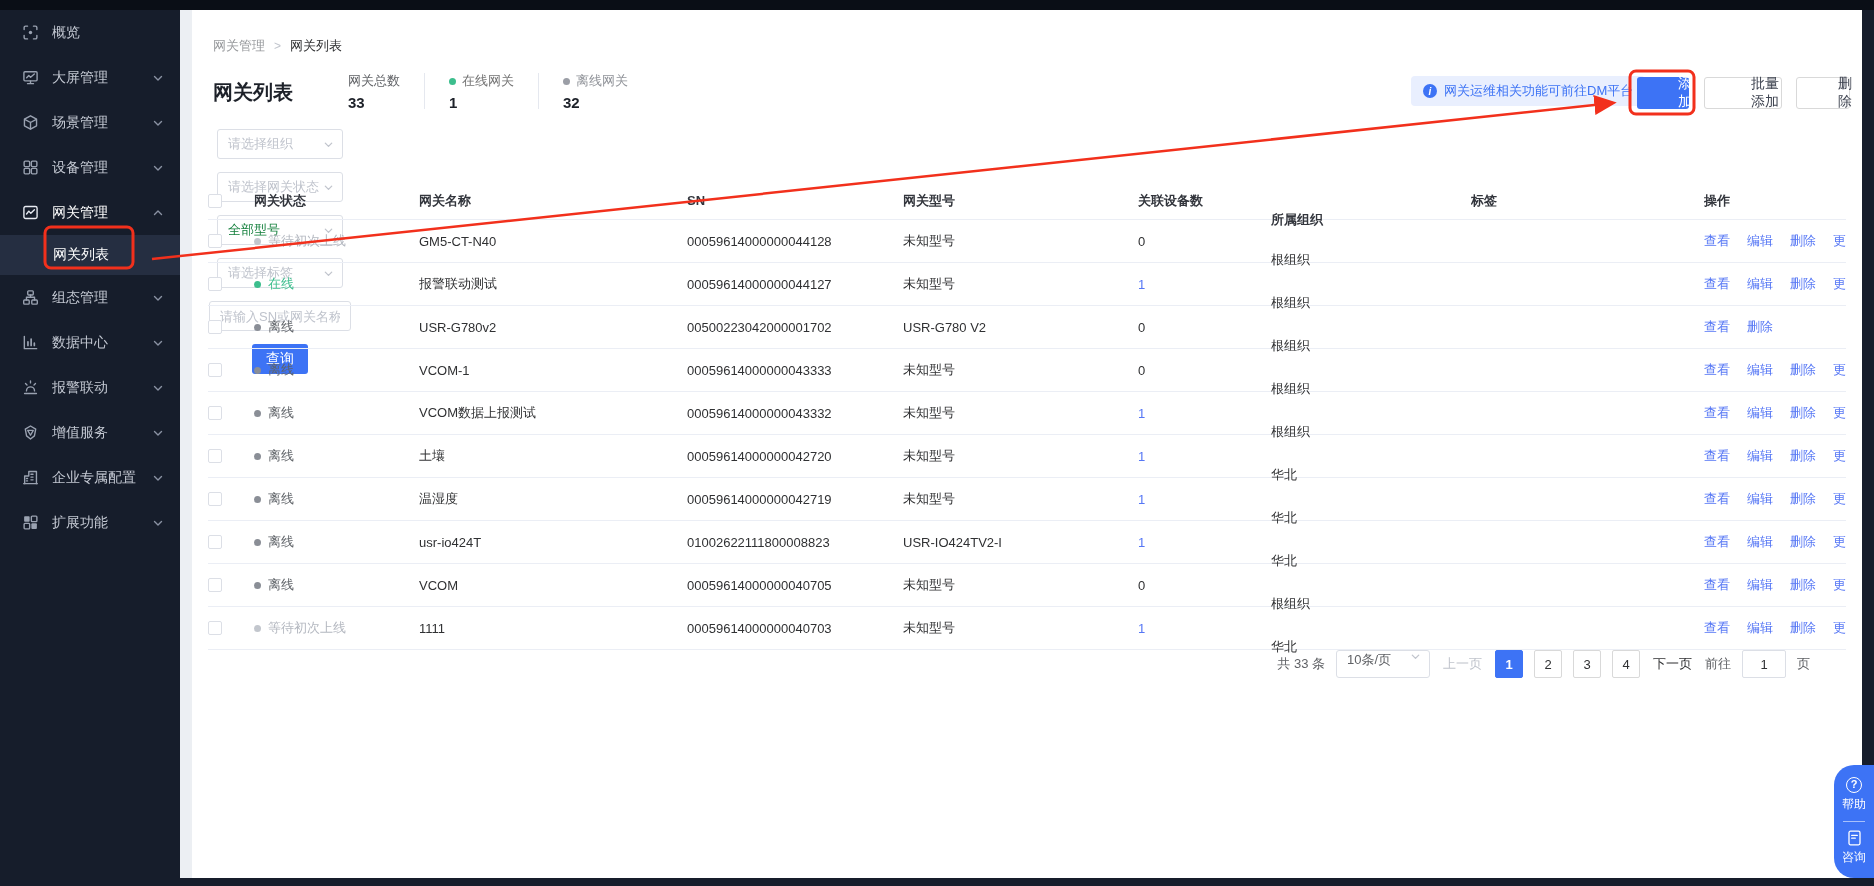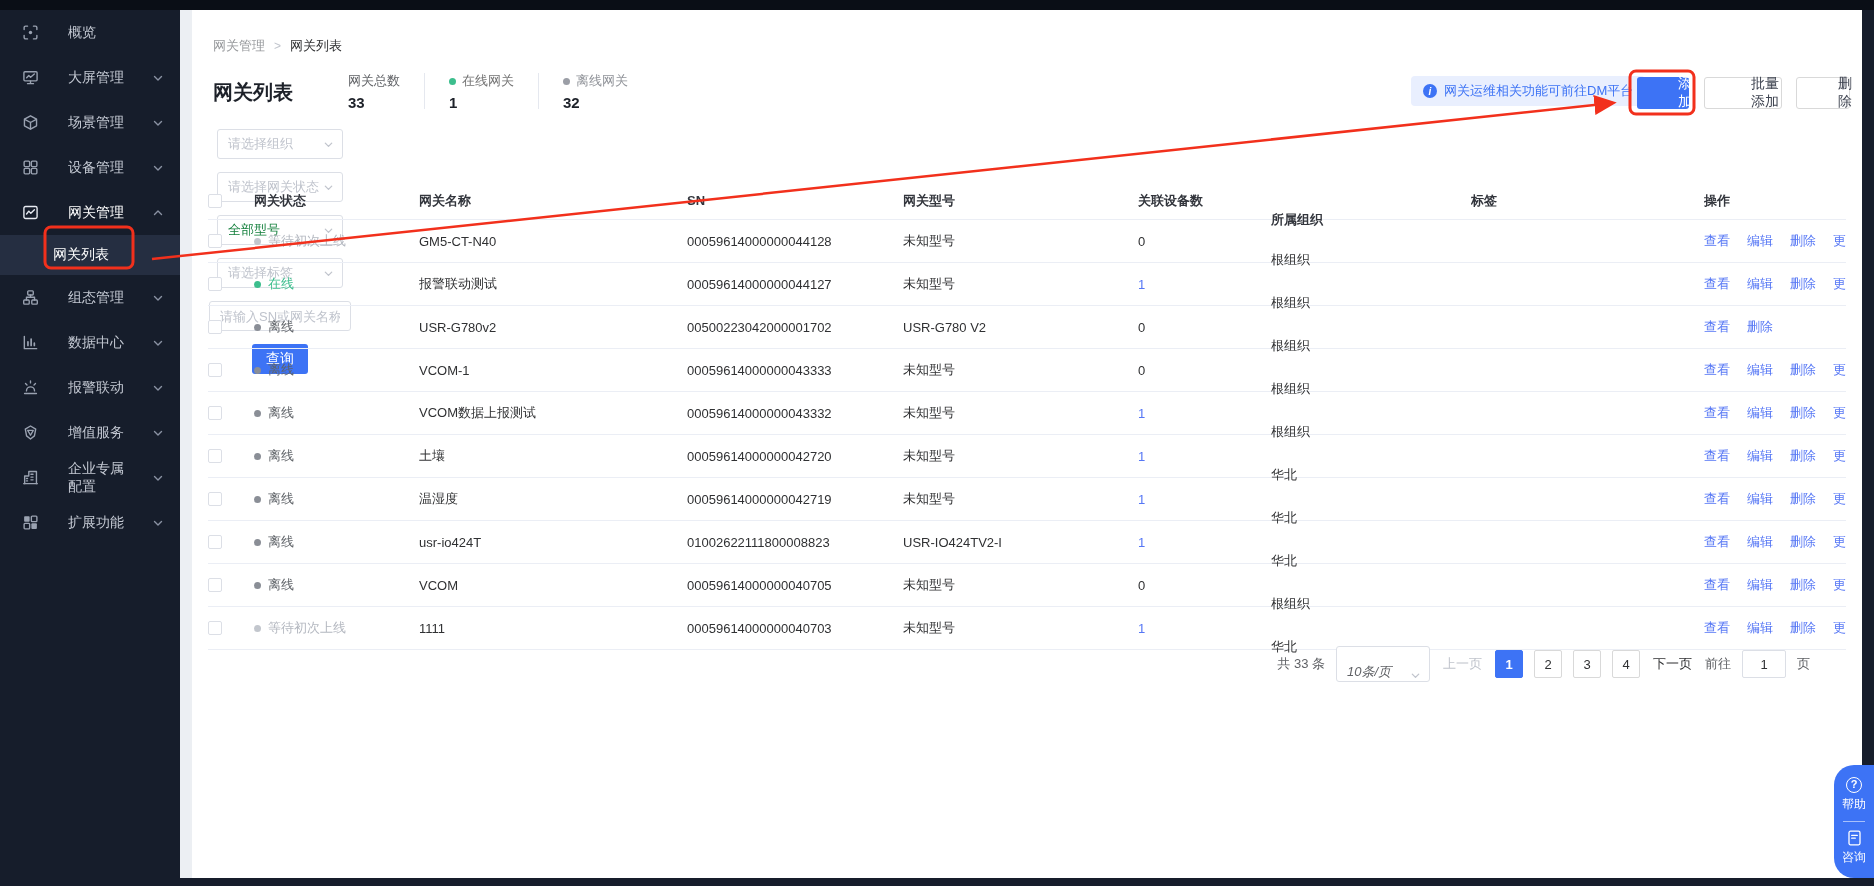--- a/index.html
+++ b/index.html
@@ -7,21 +7,21 @@
   body {
     position: relative; overflow: hidden;
     background: #161d2b;
     font-family: "Liberation Sans", "DejaVu Sans", sans-serif;
   }
   
   .topbar { position:absolute; left:0; top:0; width:1874px; height:10px; background:#0a0e16; }
   
   .sidebar { position:absolute; left:0; top:10px; width:180px; height:868px; }
   .side-item { height:45px; display:flex; align-items:center; padding:0 16px 0 22px;
-    color:#c3c8d2; font-size:14px; cursor:pointer;gap:16px; }
+    color:#c3c8d2; font-size:14px; cursor:pointer; }
   .side-item .icon { width:17px; height:17px; margin-right:13px; color:#9aa2b1; display:flex; align-items:center; }
   .side-item .chev { margin-left:auto; color:#8a92a3; display:flex; }
   .chev svg { display:block; }
   .chev.up svg { transform: rotate(180deg); }
   .side-item.active { color:#ffffff; }
   .side-item.active .icon { color:#e8ebf2; }
   .side-sub { height:40px; display:flex; align-items:center; padding-left:53px;
     font-size:14px; color:#c3c8d2; cursor:pointer; }
   .side-sub.active { background:#252e41; color:#ffffff; }
   
@@ -77,23 +77,23 @@
   .c-act { flex:1; display:flex; align-items:center; gap:17px; }
   .checkbox { width:14px; height:14px; border:1px solid #dcdfe6; border-radius:2px;
     background:#fff; cursor:pointer; flex:none; }
   .st-pending { color:#b4b8c0; } .st-pending .dot { background:#c2c6cd; }
   .st-offline { color:#5f6368; } .st-offline .dot { background:#8a8e96; }
   .st-online  { color:#3cbe8d; } .st-online .dot { background:#3cbe8d; }
   .link { color:#5677f5; cursor:pointer; }
   
   .pagination { position:absolute; right:52px; top:638px; height:32px; display:flex;
     align-items:center; gap:11px; font-size:13px; color:#606266; }
-  .page-size { width:94px; height:36px; border:1px solid #dcdfe6; border-radius:3px;
-    display:flex; align-items:flex-end; justify-content:space-between; padding:0 8px 0 10px;
-    color:#606266; cursor:pointer; background:#fff;font-style:italic; }
+  .page-size { width:94px; height:28px; border:1px solid #dcdfe6; border-radius:3px;
+    display:flex; align-items:flex-start; justify-content:space-between; padding:0 8px 0 10px;
+    color:#606266; cursor:pointer; background:#fff; }
   .page-size .sel-chev { color:#c0c4cc; display:flex; }
   .pg-prev { color:#c0c4cc; cursor:default; margin:0 2px; }
   .pg-next { color:#303133; cursor:pointer; margin:0 2px; }
   .page-btn { min-width:28px; height:28px; border:1px solid #d9d9d9; border-radius:2px;
     background:#fff; color:#303133; display:flex; align-items:center; justify-content:center;
     cursor:pointer; font-size:13px; }
   .page-btn.active { background:#3d73f5; border-color:#3d73f5; color:#fff; font-weight:bold; }
   .goto-input { width:44px; height:28px; border:1px solid #dcdfe6; border-radius:2px;
     text-align:center; font-size:13px; color:#303133; outline:none; font-family:inherit; }
   

